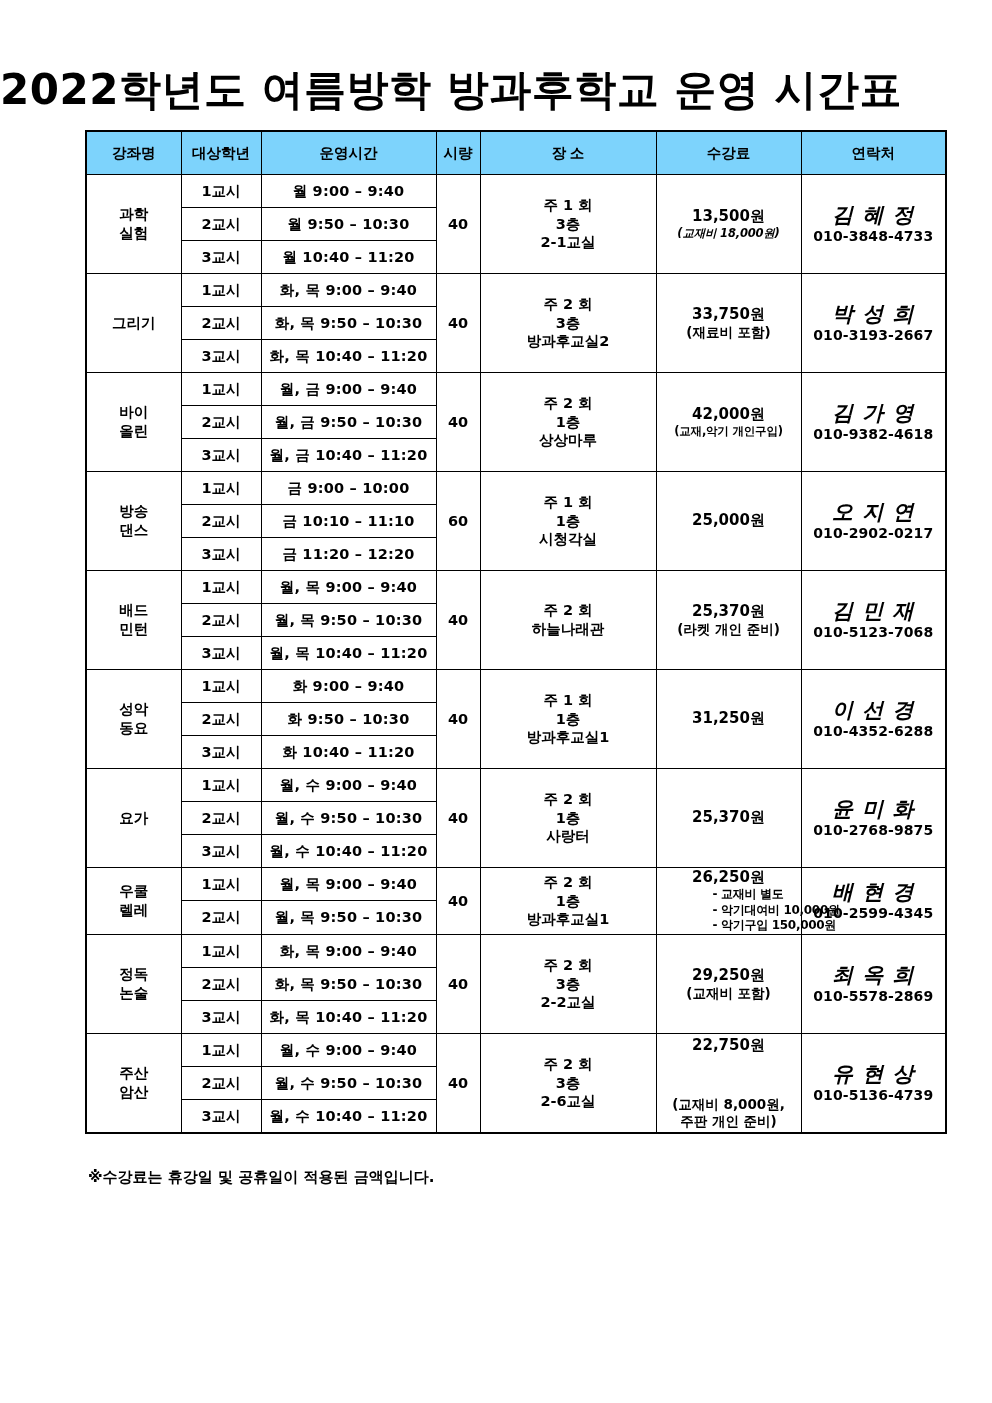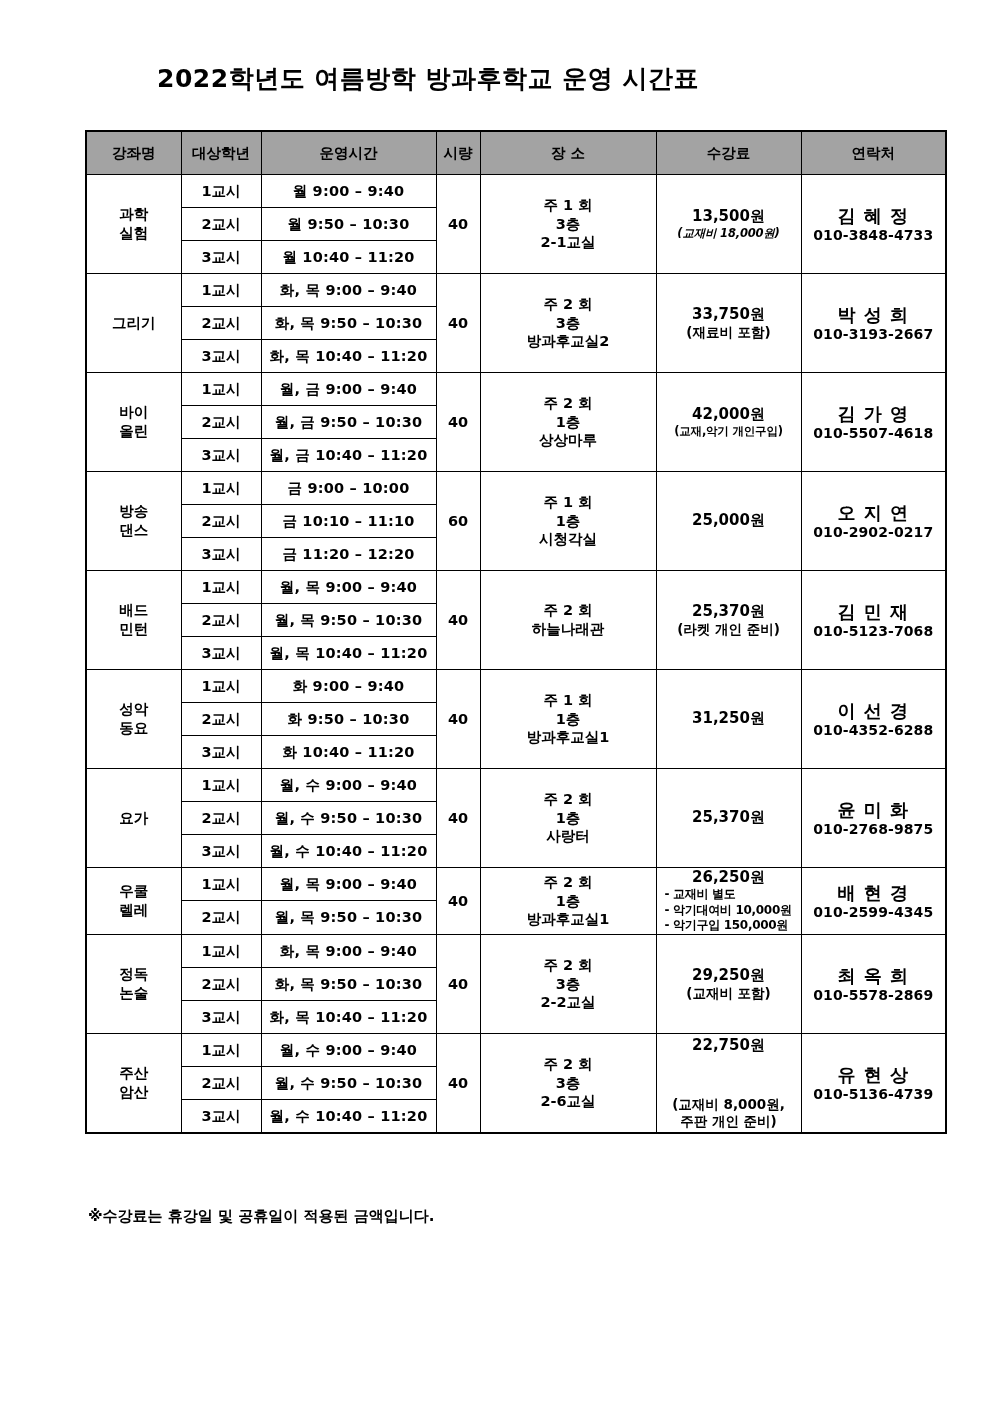--- a/index.html
+++ b/index.html
@@ -25,21 +25,21 @@
     height: 1403px;
   }
 
   
   #doc-title {
     position: absolute;
     left: 0;
     top: 62px;
     width: 856px;
     text-align: center;
-    font-size: 25px;
+    font-size: 42px;
     font-weight: 700;
     letter-spacing: 0.5px;
     white-space: nowrap;
   }
 
   
   #schedule-table {
     position: absolute;
     left: 85px;
     top: 130px;
@@ -62,25 +62,26 @@
   
   col.c-course   { width: 95px; }
   col.c-grade    { width: 80px; }
   col.c-time     { width: 175px; }
   col.c-dur      { width: 44px; }
   col.c-place    { width: 176px; }
   col.c-fee      { width: 145px; }
   col.c-contact  { width: 145px; }
 
   thead th {
-    background: #a3a3a3;
+    background: #7dd3fc;
     height: 42px;
     font-size: 15px;
     font-weight: 700;
     border-bottom: 2.5px solid #000;
+    font-family: Liberation Serif, serif;
   }
 
   
   tr.group-start > td {
     border-top: 2.2px solid #000;
   }
 
   td.course-name {
     font-size: 17px;
     font-weight: 700;
@@ -116,31 +117,32 @@
   .fee-main { display: block; font-size: 15px; }
   .fee-sub  { display: block; font-size: 13.5px; }
   .fee-sub.tiny { font-size: 11.5px; letter-spacing: -0.2px; }
   .fee-list {
     display: block;
     text-align: left;
     padding-left: 8px;
     font-size: 12px;
     line-height: 1.3;
     letter-spacing: -0.3px;
+    margin-left: 48px;
   }
   .fee-list-item { display: block; white-space: nowrap; }
 
-  .contact-name  { display: block; font-size: 18px; letter-spacing: 1px; }
+  .contact-name  { display: block; font-size: 21px; letter-spacing: 1px; font-style: italic; }
   .contact-phone { display: block; font-size: 14px; letter-spacing: 0.1px; }
 
   
   #footnote {
     position: absolute;
     left: 88px;
-    top: 1207px;
+    top: 1168px;
     font-size: 15px;
     font-weight: 700;
     white-space: nowrap;
   }
 </style>
 </head>
 <body>
 
 <div id="page">
 
@@ -227,21 +229,21 @@
           <td class="dur-cell" rowspan="3">40</td>
           <td class="place-cell" rowspan="3">주 2 회
 1층
 상상마루</td>
           <td class="fee-cell" rowspan="3">
             <span class="fee-main">42,000원</span>
             <span class="fee-sub tiny" style="white-space: pre-line;">(교재,악기 개인구입)</span>
           </td>
           <td class="contact-cell" rowspan="3">
             <span class="contact-name">김 가 영</span>
-            <span class="contact-phone">010-5507-4618</span>
+            <span class="contact-phone">010-9382-4618</span>
           </td>
         </tr>
         <tr>
           <td class="grade-cell">2교시</td>
           <td class="time-cell">월, 금 9:50 – 10:30</td>
         </tr>
         <tr>
           <td class="grade-cell">3교시</td>
           <td class="time-cell">월, 금 10:40 – 11:20</td>
         </tr>

